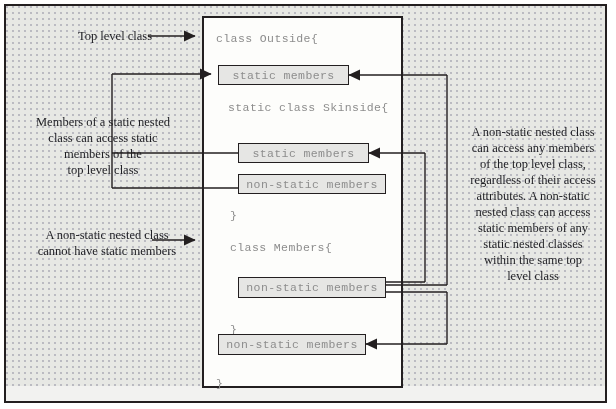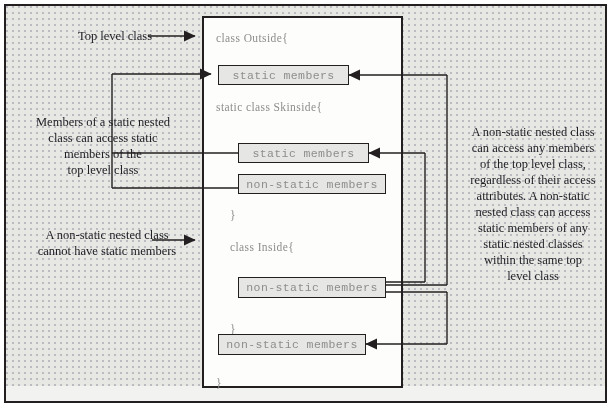--- a/index.html
+++ b/index.html
@@ -44,21 +44,21 @@
     left: 202px;
     top: 16px;
     width: 201px;
     height: 372px;
     background: #fdfdfb;
     border: 2px solid #231f20;
     box-sizing: border-box;
   }
   .code-line {
     position: absolute;
-    font-family: Liberation Serif, serif;
+    font-family: Liberation Mono, monospace;
     font-size: 11.5px;
     color: #8d8d8d;
     white-space: pre;
     letter-spacing: 0.4px;
   }
   
   .member-box {
     position: absolute;
     background: #e6e6e4;
     border: 1.5px solid #231f20;
@@ -95,25 +95,25 @@
 <body>
 
 <div id="canvas">
 
   <div id="frame"></div>
   <div id="paper-edge-bottom"></div>
 
   <div id="code-panel">
     <div class="code-line" style="left:12px; top:14px;">class Outside{</div>
 
-    <div class="code-line" style="left:12px; top:83px;">static class Skinside{</div>
+    <div class="code-line" style="left:24px; top:83px;">static class Skinside{</div>
 
     <div class="code-line" style="left:26px; top:191px;">}</div>
 
-    <div class="code-line" style="left:26px; top:223px;">class Inside{</div>
+    <div class="code-line" style="left:26px; top:223px;">class Members{</div>
 
     <div class="code-line" style="left:26px; top:305px;">}</div>
 
     <div class="code-line" style="left:12px; top:359px;">}</div>
   </div>
 
   <div class="member-box" style="left:218px; top:65px; width:131px; height:20px;">static members</div>
 
   <div class="member-box" style="left:238px; top:143px; width:131px; height:20px;">static members</div>
 

